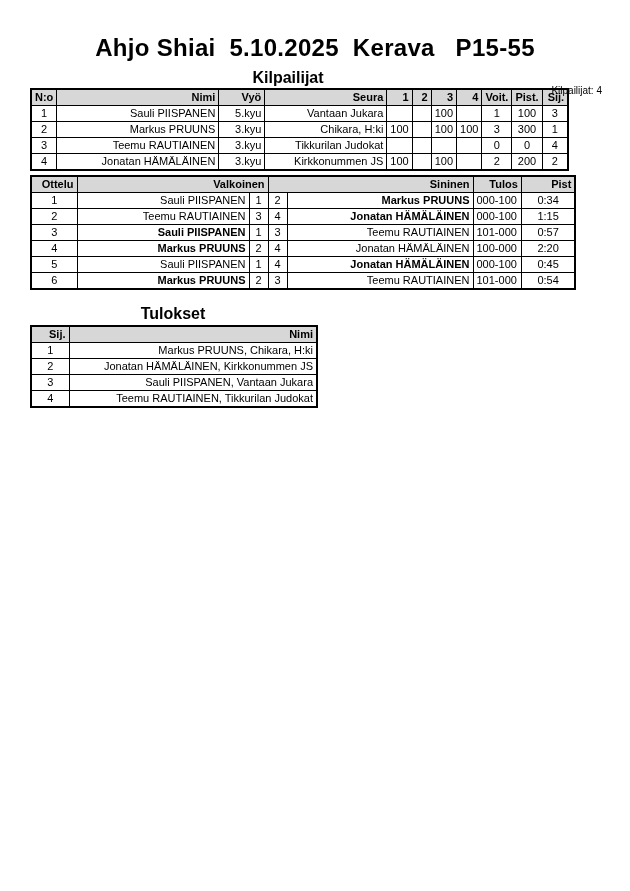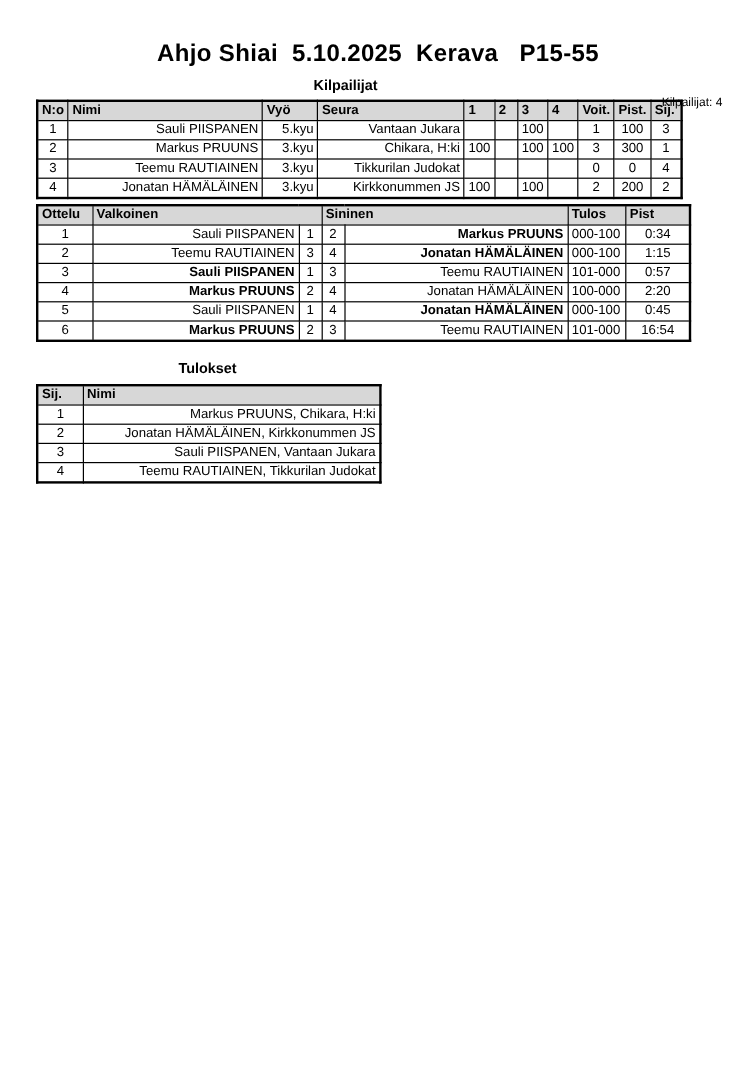--- a/index.html
+++ b/index.html
@@ -7,43 +7,43 @@
   body {
     width: 630px; height: 891px;
     font-family: "Liberation Sans", sans-serif;
     color: #000;
   }
   .page { position: relative; width: 630px; height: 891px; background: #fff; overflow: hidden; }
 
   .title {
     padding-top: 34px;
     text-align: center;
-    font-size: 20px;
+    font-size: 24px;
     font-weight: 700;
     white-space: pre;
     letter-spacing: 0.3px;
   }
 
   .heading-band { position: relative; margin-top: 7px; height: 15px; }
-  .sec-heading { font-weight: 700; font-size: 12px; text-align: center; }
+  .sec-heading { font-weight: 700; font-size: 16px; text-align: center; }
   .kilp-heading { width: 516px; margin-left: 30px; }
   .count-label { position: absolute; top: 16px; right: 28px; font-size: 10px; }
 
   table { border-collapse: collapse; margin-left: 30px; table-layout: fixed; }
   table.t { border: 2px solid #000; }
   th, td {
     border: 1px solid #000;
     height: 16px;
     padding: 0 3px;
     font-size: 11px;
     line-height: 15px;
     overflow: hidden;
     white-space: nowrap;
   }
-  th { background: #d7d7d7; font-weight: 700; text-align: left; }
+  th { background: #d7d7d7; font-weight: 700; text-align: right; }
   td.c { text-align: center; }
   td.l { text-align: right; padding-left: 5px; }
   td.r { text-align: right; padding-right: 4px; }
   .winner { font-weight: 700; }
 
   .t1 { margin-top: 4px; }
   .ottelut-heading-wrap { margin-top: 24px; }
   .ott-heading { width: 544px; margin-left: 30px; }
   .t2 { margin-top: 4px; }
   .tulokset-heading-wrap { margin-top: 15px; }
@@ -213,21 +213,21 @@
         <td class="r">000-100</td>
         <td class="c">0:45</td>
       </tr>
       <tr>
         <td class="c">6</td>
         <td class="l winner">Markus PRUUNS</td>
         <td class="c">2</td>
         <td class="c">3</td>
         <td class="l">Teemu RAUTIAINEN</td>
         <td class="r">101-000</td>
-        <td class="c">16:54</td>
+        <td class="c">0:54</td>
       </tr>
     </tbody>
   </table>
 
   <div class="heading-band tulokset-heading-wrap">
     <div class="sec-heading tul-heading">Tulokset</div>
   </div>
 
   <table class="t t3">
     <colgroup>

